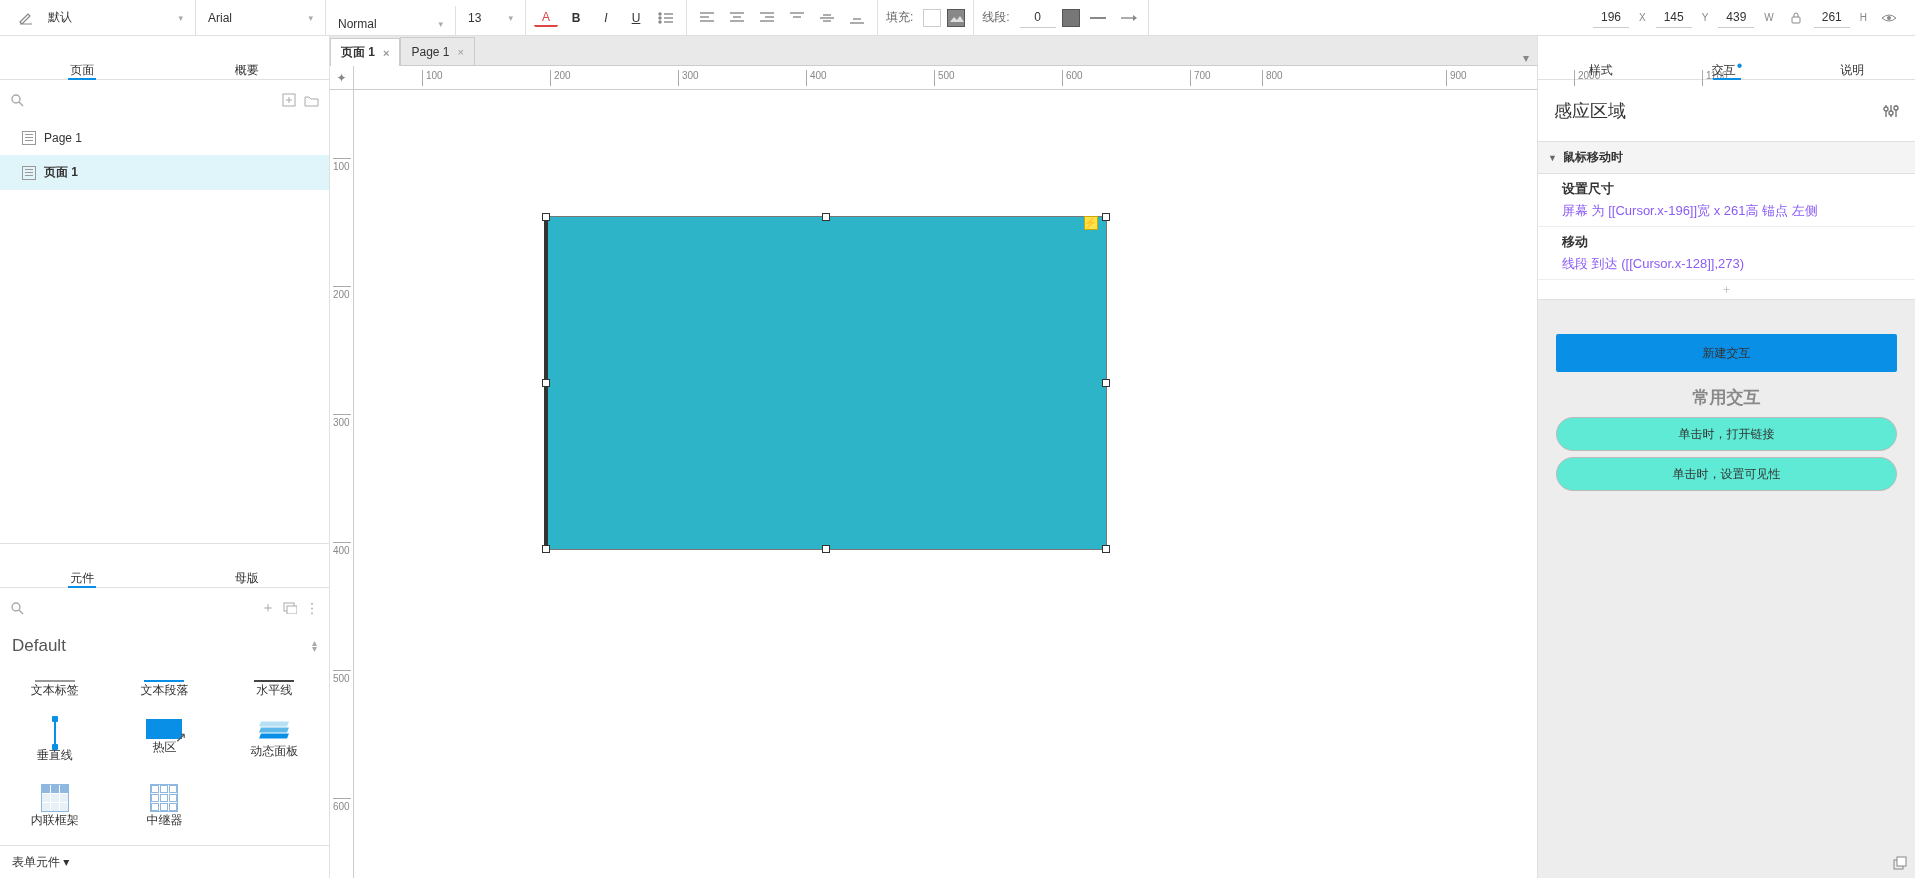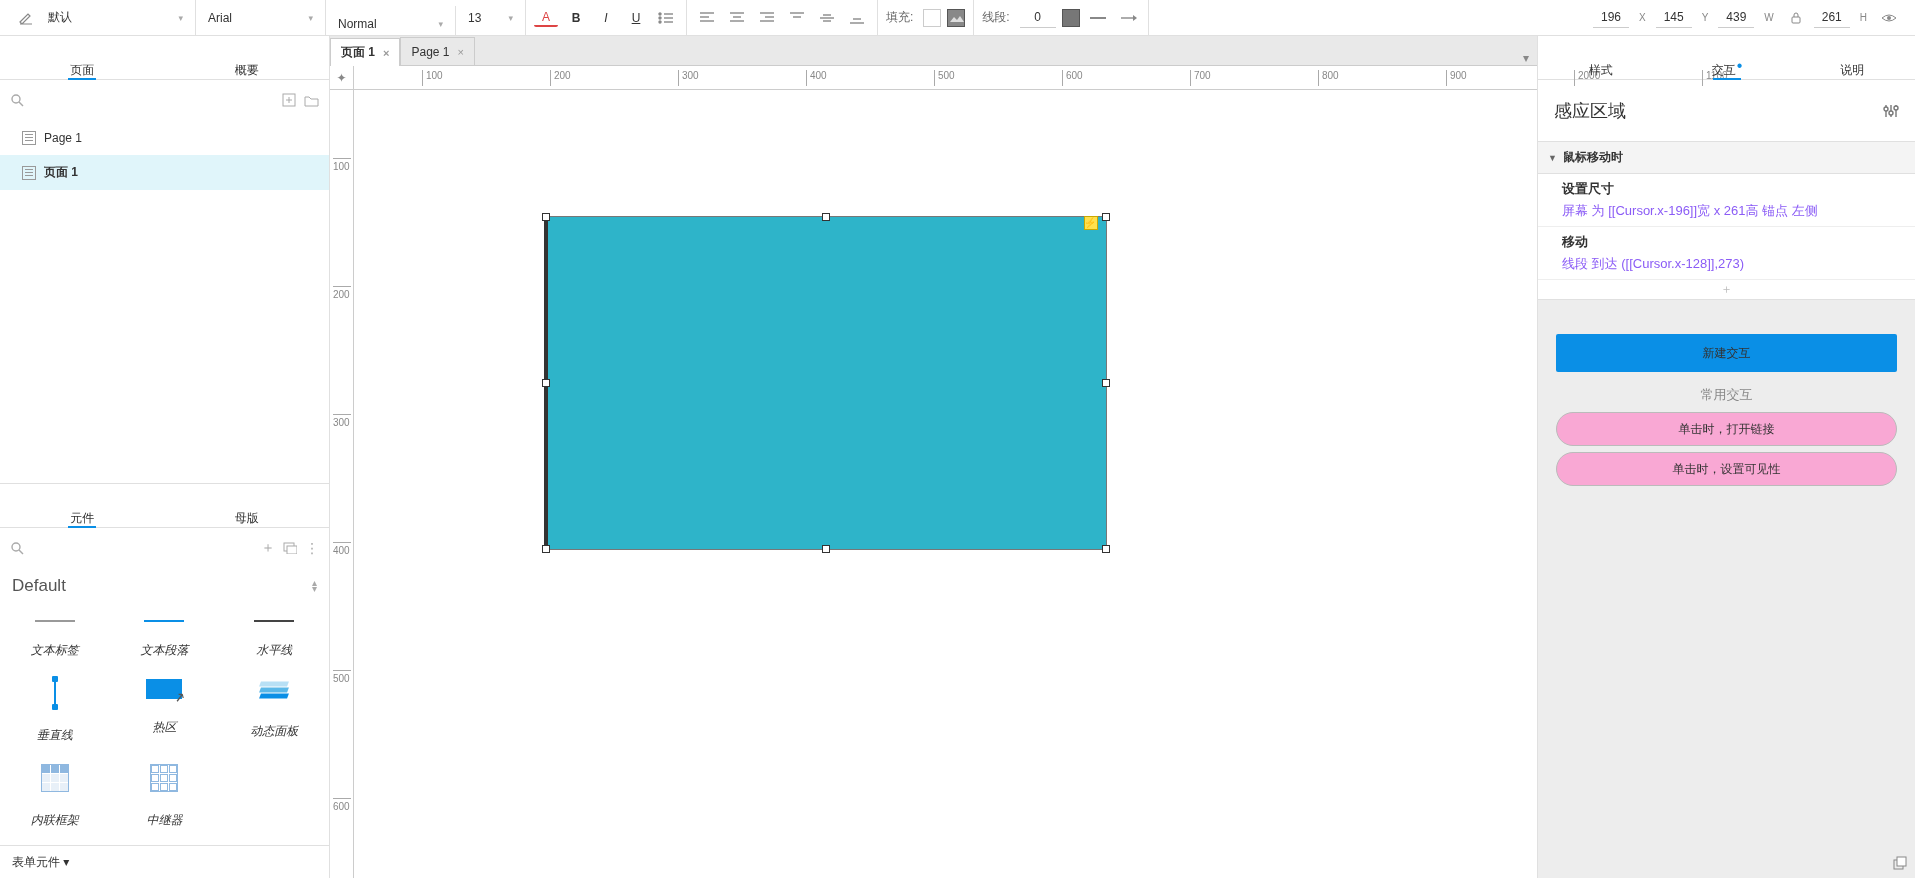--- a/index.html
+++ b/index.html
@@ -38,21 +38,21 @@
 .tree-item.sel { background:#e0f5fa; font-weight:bold; }
 .page-ico { width:14px; height:14px; border:1px solid #999; display:flex; flex-direction:column; justify-content:space-around; padding:1px 2px; }
 .page-ico span { height:1px; background:#999; }
 
 
 .lib { border-top:1px solid #e0e0e0; display:flex; flex-direction:column; }
 .libhead { display:flex; align-items:center; padding:8px 12px; gap:8px; cursor:pointer; }
 .libhead .name { font-size:17px; color:#555; flex:1; }
 .libhead .srt { color:#aaa; font-size:10px; line-height:6px; }
 .widgets { display:grid; grid-template-columns:repeat(3,1fr); padding:6px 0; }
-.widget { display:flex; flex-direction:column; align-items:center; gap:20px; padding:10px 8px; cursor:pointer;font-style:italic; }
+.widget { display:flex; flex-direction:column; align-items:center; gap:0; padding:10px 8px; cursor:pointer; }
 .widget .wlabel { font-size:12px; color:#333; }
 .wline { width:40px; height:2px; background:#999; position:relative; }
 .wline.sel { background:#0a8fe6; }
 .wlinev { width:2px; height:28px; background:#0a8fe6; position:relative; }
 .dot { position:absolute; width:6px; height:6px; background:#0a8fe6; border-radius:1px; }
 .dot.t { top:-3px; left:-2px; }
 .dot.b { bottom:-3px; left:-2px; }
 .hotzone { width:36px; height:20px; background:#0a8fe6; position:relative; }
 .hotzone::after { content:"↖"; position:absolute; bottom:-6px; right:-4px; color:#555; font-size:14px; transform:scaleX(-1); }
 .stack { position:relative; width:32px; height:24px; }
@@ -90,22 +90,22 @@
 .right { width:378px; border-left:1px solid #e0e0e0; display:flex; flex-direction:column; background:#fff; }
 .rhead { height:62px; border-bottom:1px solid #e0e0e0; display:flex; align-items:center; padding:0 16px; gap:10px; }
 .rtitle { font-size:18px; color:#333; flex:1; }
 .section-h { height:32px; background:#f4f4f4; border-bottom:1px solid #e0e0e0; display:flex; align-items:center; padding:0 10px; gap:6px; font-weight:bold; font-size:13px; }
 .section-h .tri { font-size:9px; color:#666; }
 .action { border-bottom:1px solid #eee; padding:6px 16px 6px 24px; }
 .action .atitle { font-weight:bold; font-size:13px; margin-bottom:4px; }
 .action .adesc { font-size:13px; color:#8b5cf6; }
 .addline { height:20px; border-bottom:1px solid #e0e0e0; display:flex; align-items:center; justify-content:center; color:#bbb; }
 .btn-primary { margin:34px 18px 14px; height:38px; background:#0a8fe6; color:#fff; display:flex; align-items:center; justify-content:center; font-size:15px; cursor:pointer; border-radius:2px; }
-.common-lbl { text-align:center; color:#888; margin:14px 0 8px; font-size:13px; }
-.btn-sec { margin:6px 18px; height:34px; border:1px solid #bbb; border-radius:18px; display:flex; align-items:center; justify-content:center; cursor:pointer; font-size:13px; background:#f9a8d4; color:#444; }
+.common-lbl { text-align:center; color:#888; margin:14px 0 8px; font-size:17px;font-weight:bold; }
+.btn-sec { margin:6px 18px; height:34px; border:1px solid #bbb; border-radius:18px; display:flex; align-items:center; justify-content:center; cursor:pointer; font-size:13px; background:#5eead4; color:#444; }
 .rbody { flex:1; background:#ededed; }
 .restore { position:absolute; bottom:8px; right:8px; color:#888; cursor:pointer; font-size:14px; }
 
 
 svg { display:block; }
 </style>
 </head>
 <body>
 
 <div class="app">
@@ -431,21 +431,21 @@
       <div class="canvas-wrap">
         <div class="ruler-corner">✦</div>
         <div class="ruler-h" id="rulerH">
             <span class="tick" style="left: 68px;">100</span>
             <span class="tick" style="left: 196px;">200</span>
             <span class="tick" style="left: 324px;">300</span>
             <span class="tick" style="left: 452px;">400</span>
             <span class="tick" style="left: 580px;">500</span>
             <span class="tick" style="left: 708px;">600</span>
             <span class="tick" style="left: 836px;">700</span>
-            <span class="tick" style="left: 964px;">800</span>
+            <span class="tick" style="left: 908px;">800</span>
             <span class="tick" style="left: 1092px;">900</span>
             <span class="tick" style="left: 1220px;">2000</span>
             <span class="tick" style="left: 1348px;">1100</span>
           </div>
         <div class="ruler-v" id="rulerV">
             <span class="tick" style="top: 68px;">100</span>
             <span class="tick" style="top: 196px;">200</span>
             <span class="tick" style="top: 324px;">300</span>
             <span class="tick" style="top: 452px;">400</span>
             <span class="tick" style="top: 580px;">500</span>

